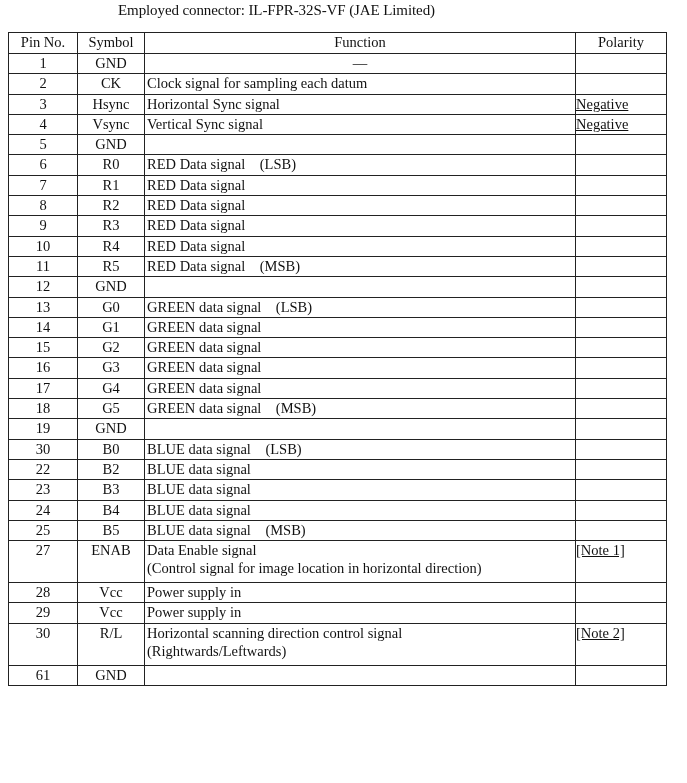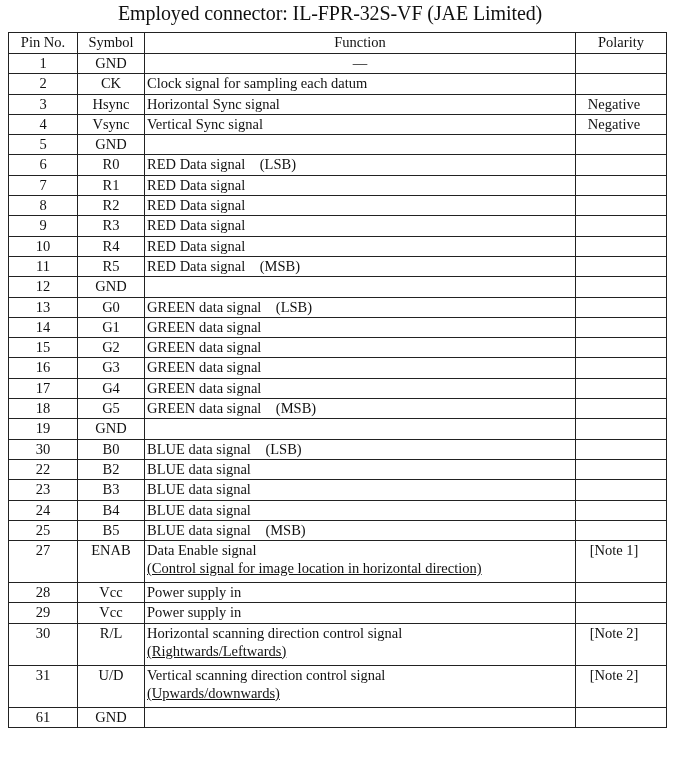--- a/index.html
+++ b/index.html
@@ -1,31 +1,31 @@
 <!DOCTYPE html>
 <html><head>
 <meta charset="utf-8">
 <style>
   html, body { margin: 0; padding: 0; background: #fff; }
   body { width: 687px; height: 783px; position: relative; overflow: hidden;
          font-family: "Liberation Serif", "DejaVu Serif", serif; color: #111; }
-  .caption { position: absolute; left: 118px; top: 2px; font-size: 20px; letter-spacing: -0.1px; }
+  .caption { position: absolute; left: 118px; top: 2px; font-size: 15px; letter-spacing: -0.1px; }
   table { position: absolute; left: 8px; top: 32px; border-collapse: collapse;
           font-size: 14.5px; table-layout: fixed; }
   td, th { border: 1.3px solid #222; padding: 0; font-weight: normal; height: 19.3px; line-height: 18px; vertical-align: top; }
   th { height: 20px; }
   col.c-pin { width: 69px; }
   col.c-sym { width: 67px; }
   col.c-fn  { width: 431px; }
   col.c-pol { width: 91px; }
   .center { text-align: center; }
   .fn { padding-left: 2px; white-space: pre; }
-  .pol { text-align: center; padding-right: 14px; }
+  .pol { text-align: left; padding-right: 14px; text-decoration: underline; }
   tr.tall td { height: 41px; margin-top: 40px; }
-  .fn .line2 { display: block; text-decoration: underline; }
+  .fn .line2 { display: block; }
 </style>
 </head>
 <body>
 
 <div class="caption">Employed connector: IL-FPR-32S-VF (JAE Limited)</div>
 
 <table>
   <colgroup>
       <col class="c-pin">
       <col class="c-sym">
@@ -202,26 +202,20 @@
         <td class="center">Vcc</td>
         <td class="fn"><span>Power supply in</span></td>
         <td class="pol"></td>
       </tr>
       <tr class="tall">
         <td class="center">30</td>
         <td class="center">R/L</td>
         <td class="fn"><span>Horizontal scanning direction control signal</span><span class="line2">(Rightwards/Leftwards)</span></td>
         <td class="pol">[Note 2]</td>
       </tr>
-      <tr class="tall">
-        <td class="center">31</td>
-        <td class="center">U/D</td>
-        <td class="fn"><span>Vertical scanning direction control signal</span><span class="line2">(Upwards/downwards)</span></td>
-        <td class="pol">[Note 2]</td>
-      </tr>
       <tr>
         <td class="center">61</td>
         <td class="center">GND</td>
         <td class="fn"><span></span></td>
         <td class="pol"></td>
       </tr>
     </tbody>
 </table>
 
 </body></html>

